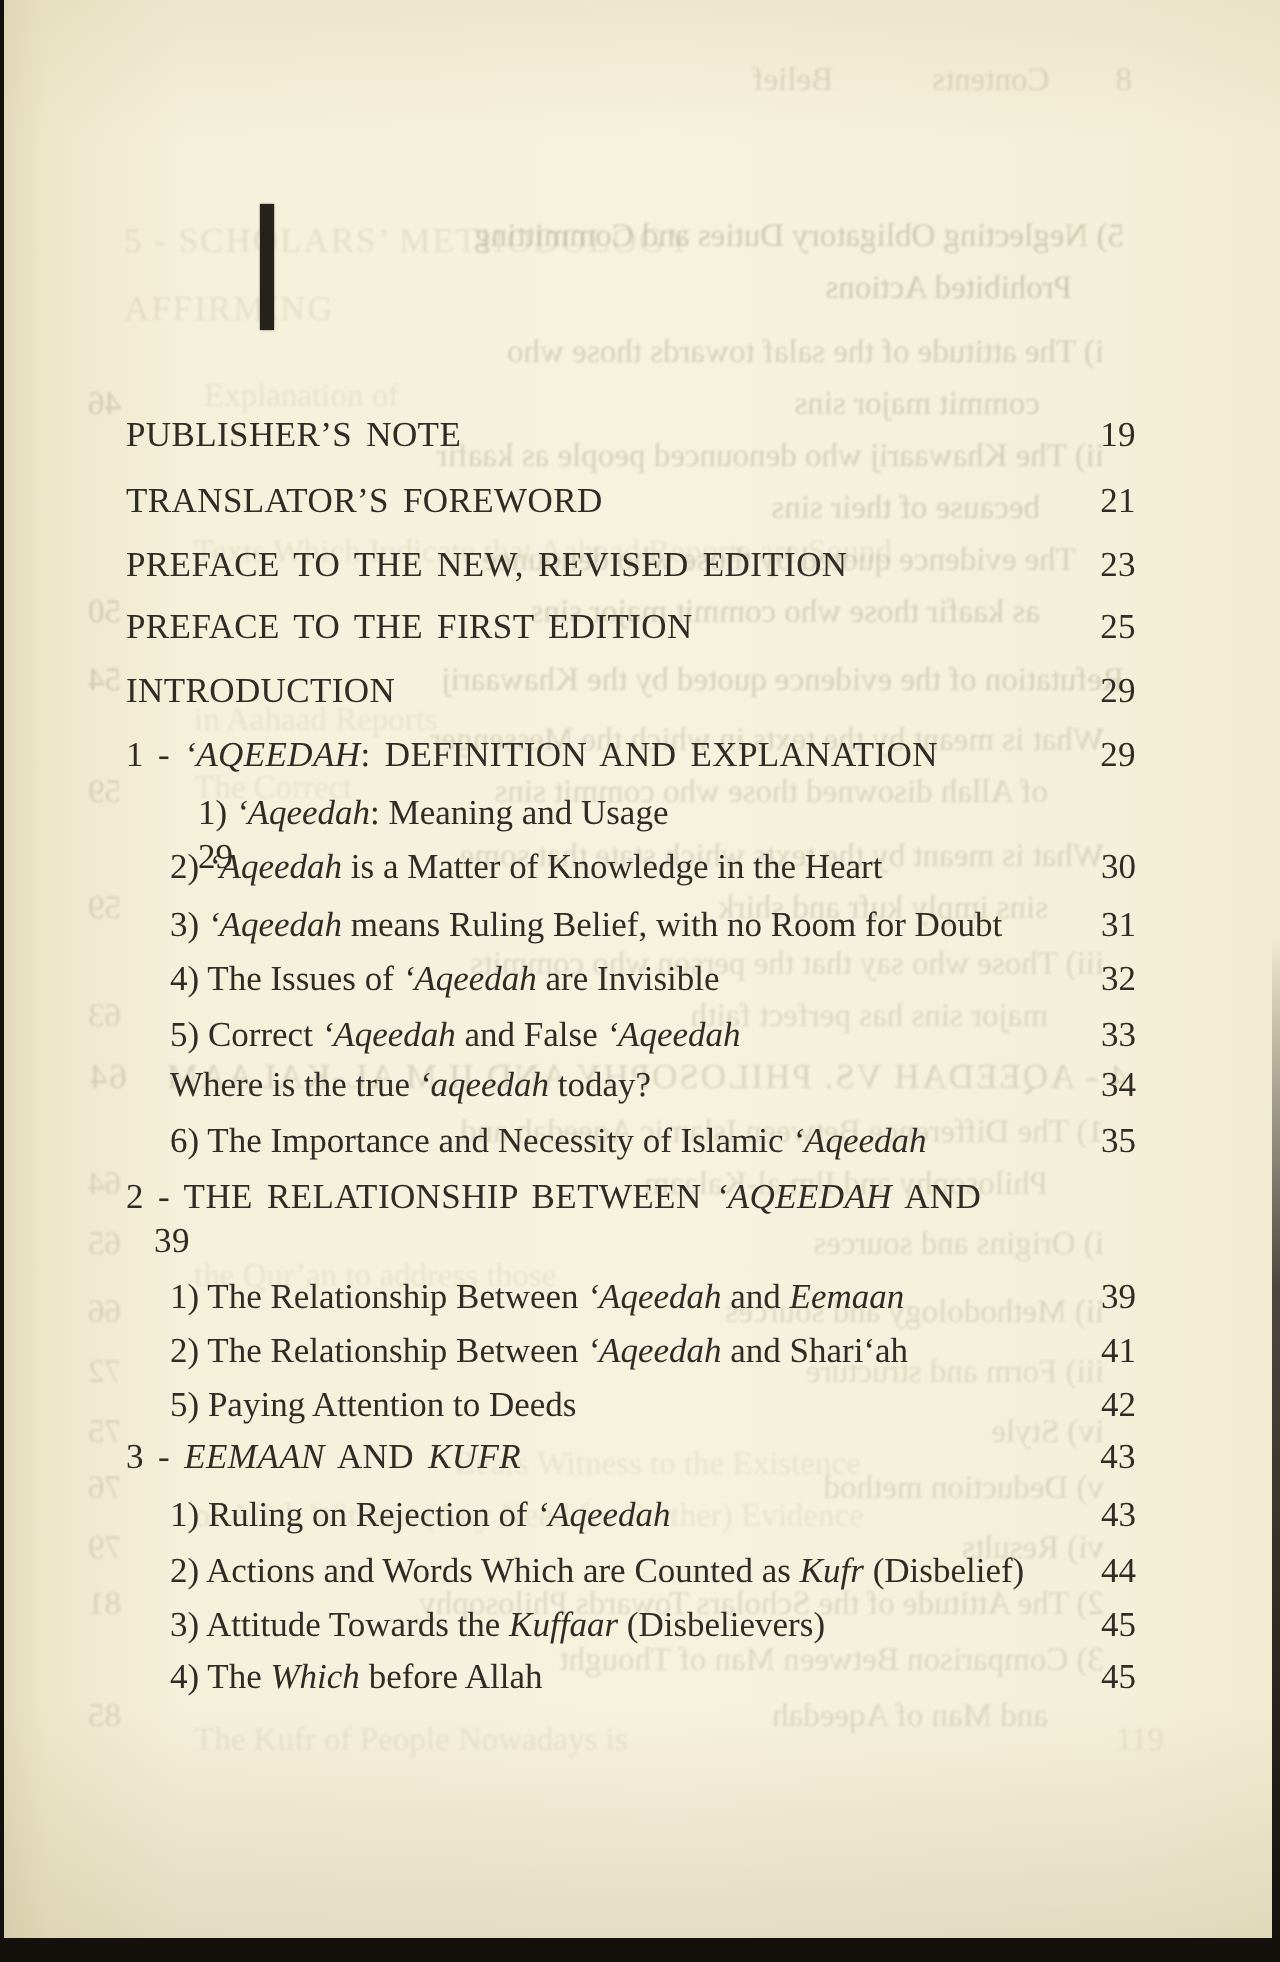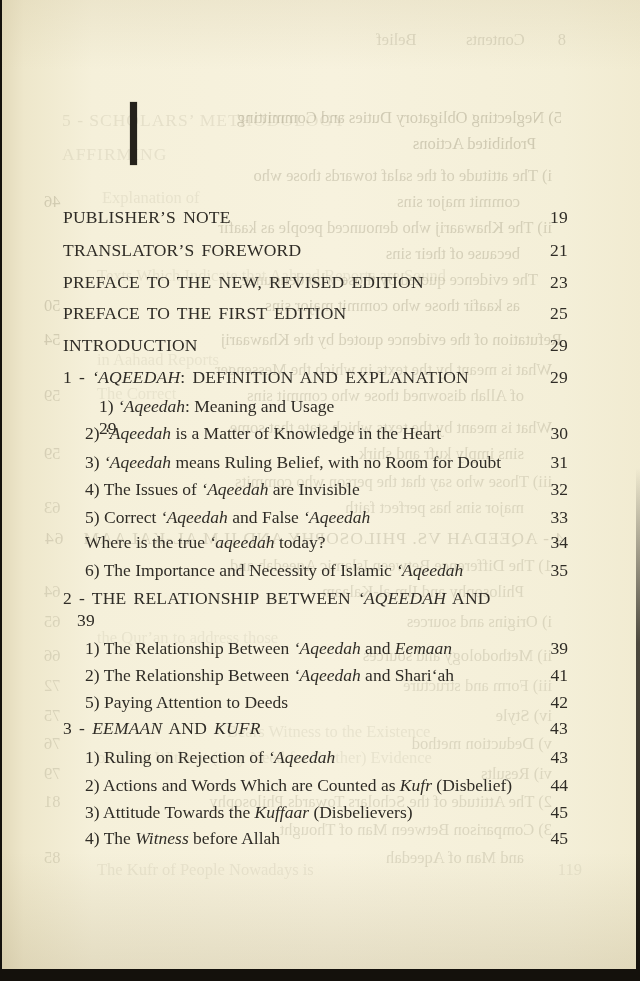--- a/index.html
+++ b/index.html
@@ -295,19 +295,19 @@
       </div>
       <div class="row lvl1" style="top: 774px;">
         <span><span>2) Actions and Words Which are Counted as </span><span class="it">Kufr</span><span> (Disbelief)</span></span>
         <span class="p">44</span>
       </div>
       <div class="row lvl1" style="top: 801px;">
         <span><span>3) Attitude Towards the </span><span class="it">Kuffaar</span><span> (Disbelievers)</span></span>
         <span class="p">45</span>
       </div>
       <div class="row lvl1" style="top: 827px;">
-        <span><span>4) The </span><span class="it">Witness</span><span> before Allah</span></span>
+        <span><span>4) The </span><span class="it">Which</span><span> before Allah</span></span>
         <span class="p">45</span>
       </div>
     </div>
 
   <div class="edge-right"></div>
 </div>
 
 </body></html>

